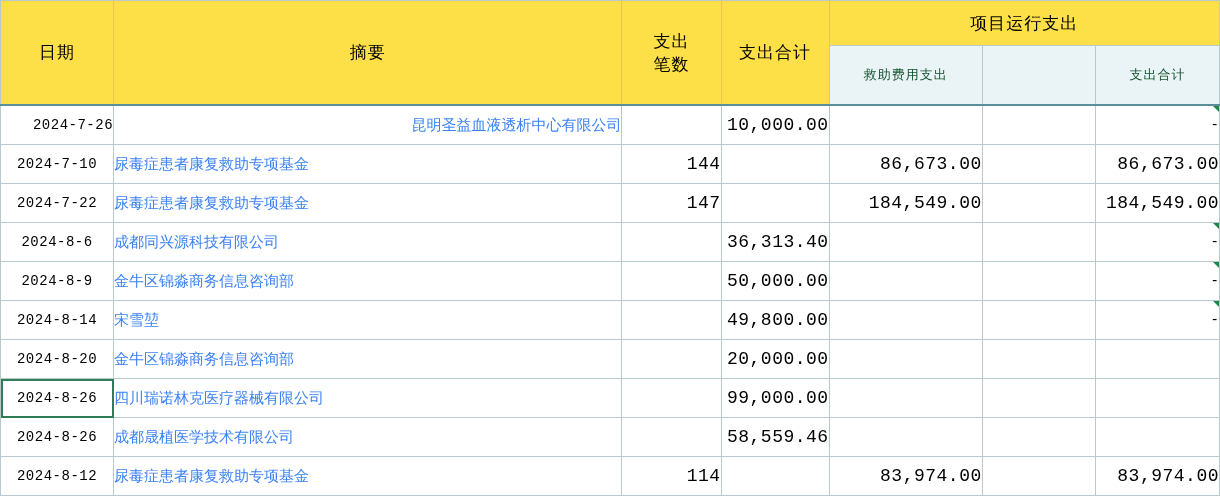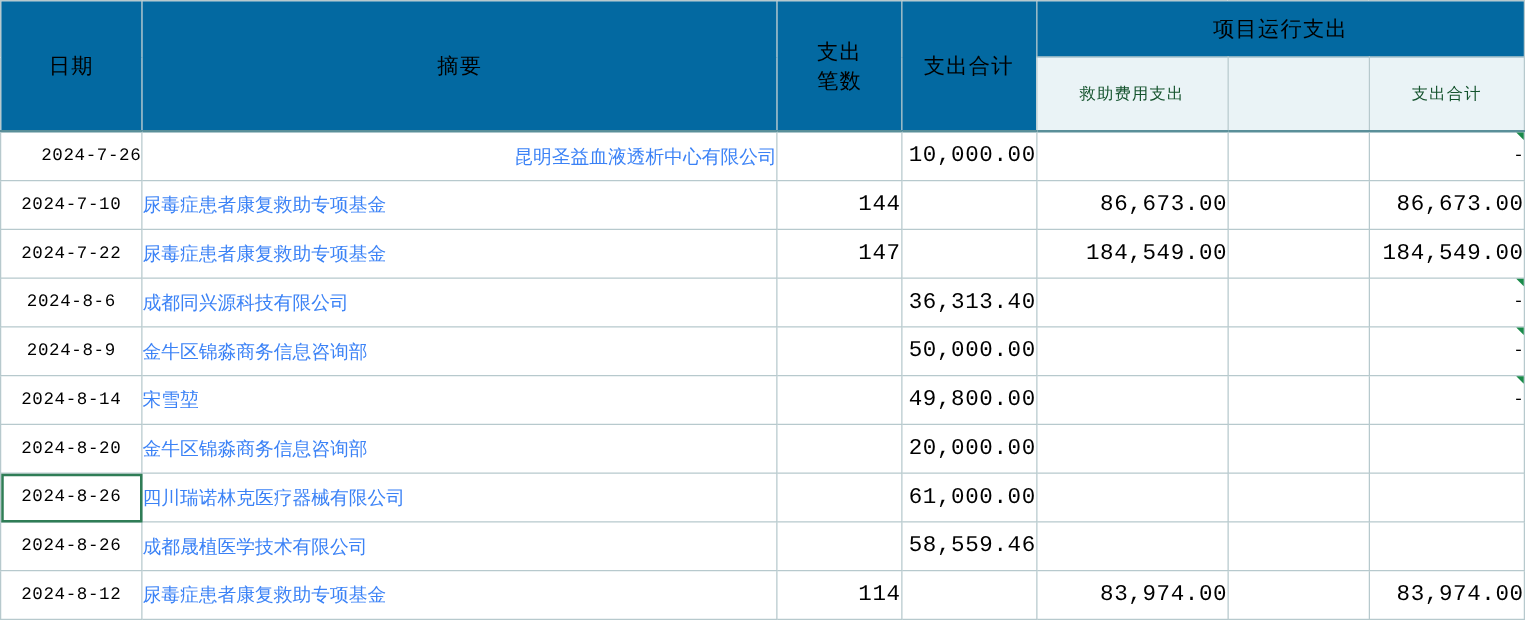--- a/index.html
+++ b/index.html
@@ -25,21 +25,21 @@
     background: #ffffff;
   }
   table.grid td, table.grid th {
     border: 1px solid #b7c9cd;
     padding: 0;
     vertical-align: middle;
     font-weight: normal;
   }
   
   .hdr {
-    background: #0369a1;
+    background: #fde047;
     text-align: center;
     font-weight: bold;
     font-size: 17px;
     color: #000000;
     font-family: "Liberation Serif", serif;
     letter-spacing: 1px;
   }
   .hdr-sub {
     background: #eaf3f6;
     text-align: center;
@@ -209,21 +209,21 @@
         <td class="c-num">20,000.00</td>
         <td class="c-num"></td>
         <td class="c-num"></td>
         <td class="c-num"></td>
       </tr>
 
       <tr class="row-body">
         <td class="c-date selected">2024-8-26</td>
         <td class="c-desc">四川瑞诺林克医疗器械有限公司</td>
         <td class="c-num"></td>
-        <td class="c-num">61,000.00</td>
+        <td class="c-num">99,000.00</td>
         <td class="c-num"></td>
         <td class="c-num"></td>
         <td class="c-num"></td>
       </tr>
 
       <tr class="row-body">
         <td class="c-date">2024-8-26</td>
         <td class="c-desc">成都晟植医学技术有限公司</td>
         <td class="c-num"></td>
         <td class="c-num">58,559.46</td>

